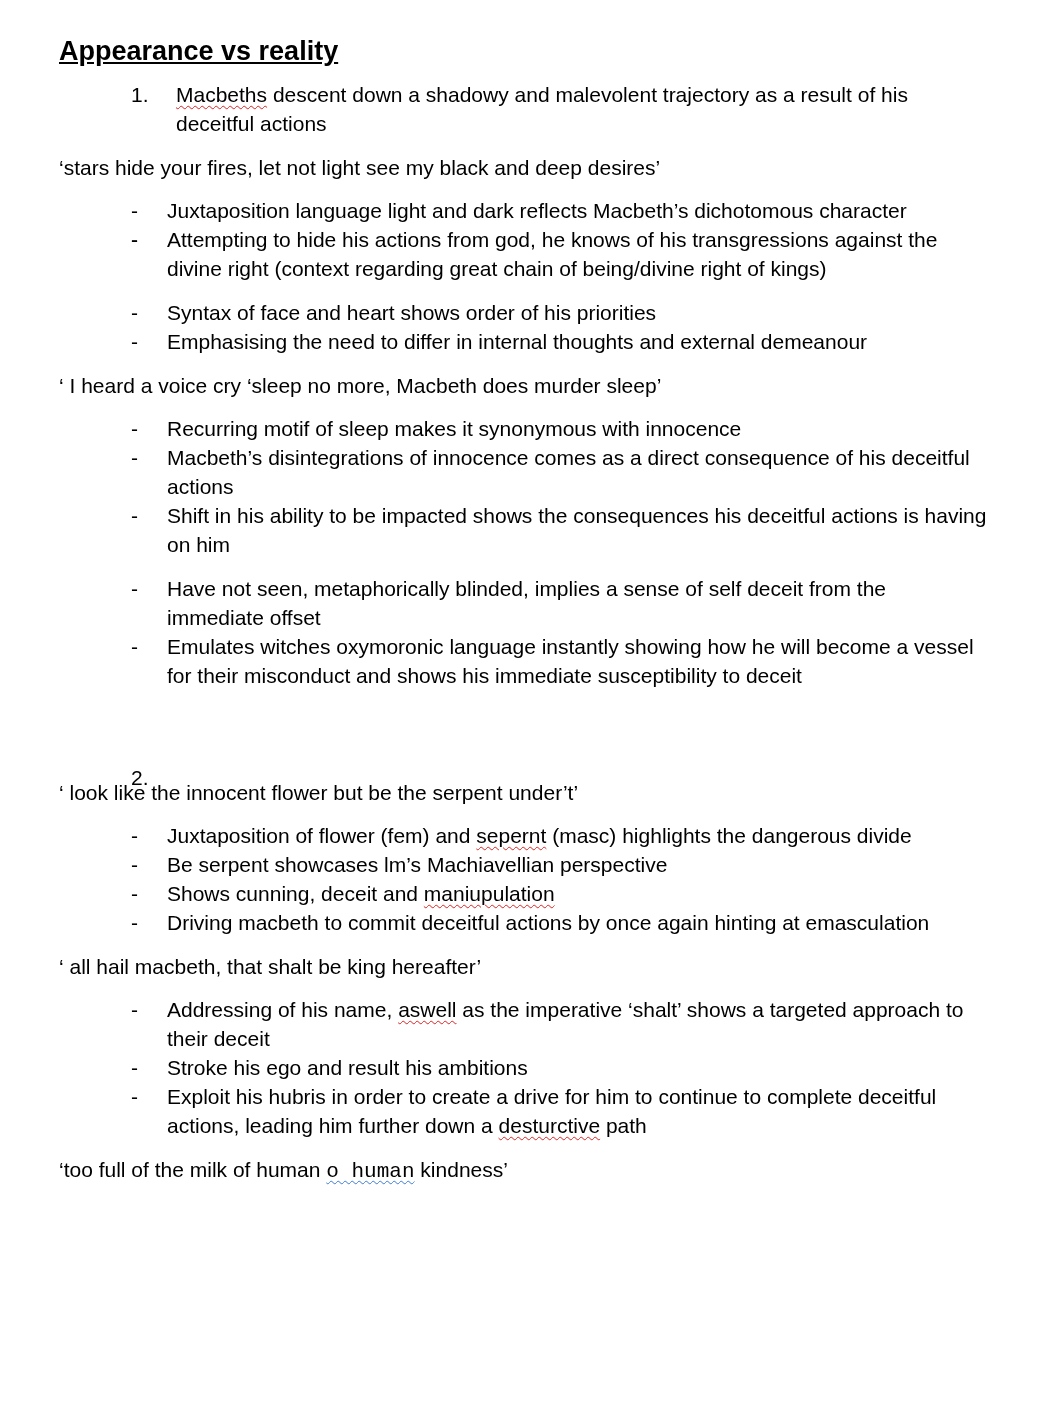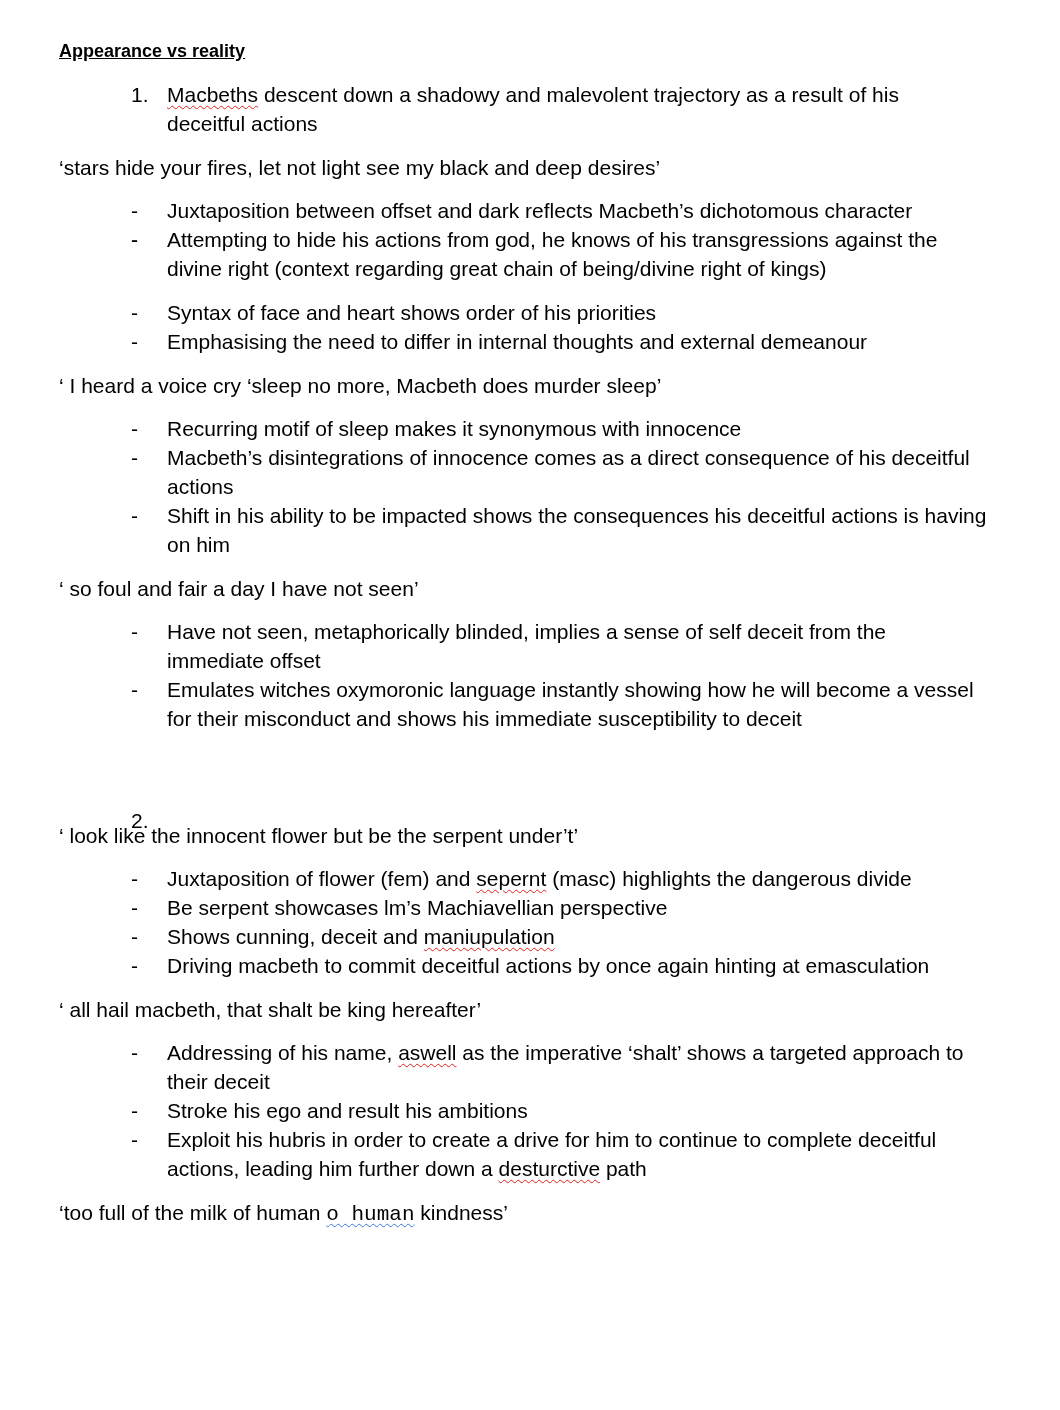--- a/index.html
+++ b/index.html
@@ -5,27 +5,27 @@
   html, body { margin: 0; padding: 0; background: #ffffff; }
   body {
     width: 1060px; height: 1410px; overflow: hidden;
     font-family: "Liberation Sans", sans-serif;
     color: #000000;
     font-size: 21px;
   }
   .page { position: relative; padding: 37px 0 0 59px; }
   .heading {
     font-weight: bold; text-decoration: underline;
-    line-height: 28px; margin: 0 0 15px 0; font-size: 18px;
+    line-height: 28px; margin: 0 0 15px 0; font-size: 27px;
   }
   .numbered {
     position: relative; padding-left: 108px; line-height: 29px; margin: 0 0 15px 0;
   }
   .numbered .num { position: absolute; left: 72px; top: 0; }
-  .numbered .text { display: block; width: 810px; }
+  .numbered .text { display: block; width: 810px; margin-left: 9px; }
   .quote { line-height: 29px; margin: 0 8px 14px 0; }
   ul.bullets { list-style: none; margin: 0 0 15px 0; padding: 0; }
   ul.bullets li { position: relative; padding-left: 108px; line-height: 29px; width: 820px; }
   ul.bullets li .dash { position: absolute; left: 72px; top: 0; }
   .spacer { height: 58px; }
   .spell { text-decoration: underline wavy #d22; text-decoration-thickness: 1px; text-underline-offset: 3px; }
   .grammar { text-decoration: underline wavy #3b7bd8; text-decoration-thickness: 1px; text-underline-offset: 3px; font-family: Liberation Mono, monospace; }
 </style>
 </head>
 <body>
@@ -34,35 +34,34 @@
   <div class="heading">Appearance vs reality</div>
 
   <div class="numbered">
     <span class="num">1.</span>
     <span class="text"><span class="spell">Macbeths</span><span> descent down a shadowy and malevolent trajectory as a result of his deceitful actions</span></span>
   </div>
 
   <div id="sections1">
       <div class="quote">‘stars hide your fires, let not light see my black and deep desires’</div>
       <ul class="bullets">
-        <li><span class="dash">-</span><span>Juxtaposition between offset and dark reflects Macbeth’s dichotomous character</span></li>
+        <li><span class="dash">-</span><span>Juxtaposition language light and dark reflects Macbeth’s dichotomous character</span></li>
         <li><span class="dash">-</span></li>
         <li><span class="dash">-</span><span>Attempting to hide his actions from god, he knows of his transgressions against the divine right (context regarding great chain of being/divine right of kings)</span></li>
       </ul>
       <ul class="bullets">
         <li><span class="dash">-</span><span>Syntax of face and heart shows order of his priorities</span></li>
         <li><span class="dash">-</span><span>Emphasising the need to differ in internal thoughts and external demeanour</span></li>
       </ul>
       <div class="quote">‘ I heard a voice cry ‘sleep no more, Macbeth does murder sleep’</div>
       <ul class="bullets">
         <li><span class="dash">-</span><span>Recurring motif of sleep makes it synonymous with innocence</span></li>
         <li><span class="dash">-</span><span>Macbeth’s disintegrations of innocence comes as a direct consequence of his deceitful actions</span></li>
         <li><span class="dash">-</span><span>Shift in his ability to be impacted shows the consequences his deceitful actions is having on him</span></li>
       </ul>
-      <div class="quote">‘ so foul and fair a day I have not seen’</div>
       <ul class="bullets">
         <li><span class="dash">-</span><span>Have not seen, metaphorically blinded, implies a sense of self deceit from the immediate offset</span></li>
         <li><span class="dash">-</span><span>Emulates witches oxymoronic language instantly showing how he will become a vessel for their misconduct and shows his immediate susceptibility to deceit</span></li>
       </ul>
     </div>
 
   <div class="spacer"></div>
 
   <div class="numbered">
     <span class="num">2.</span>

